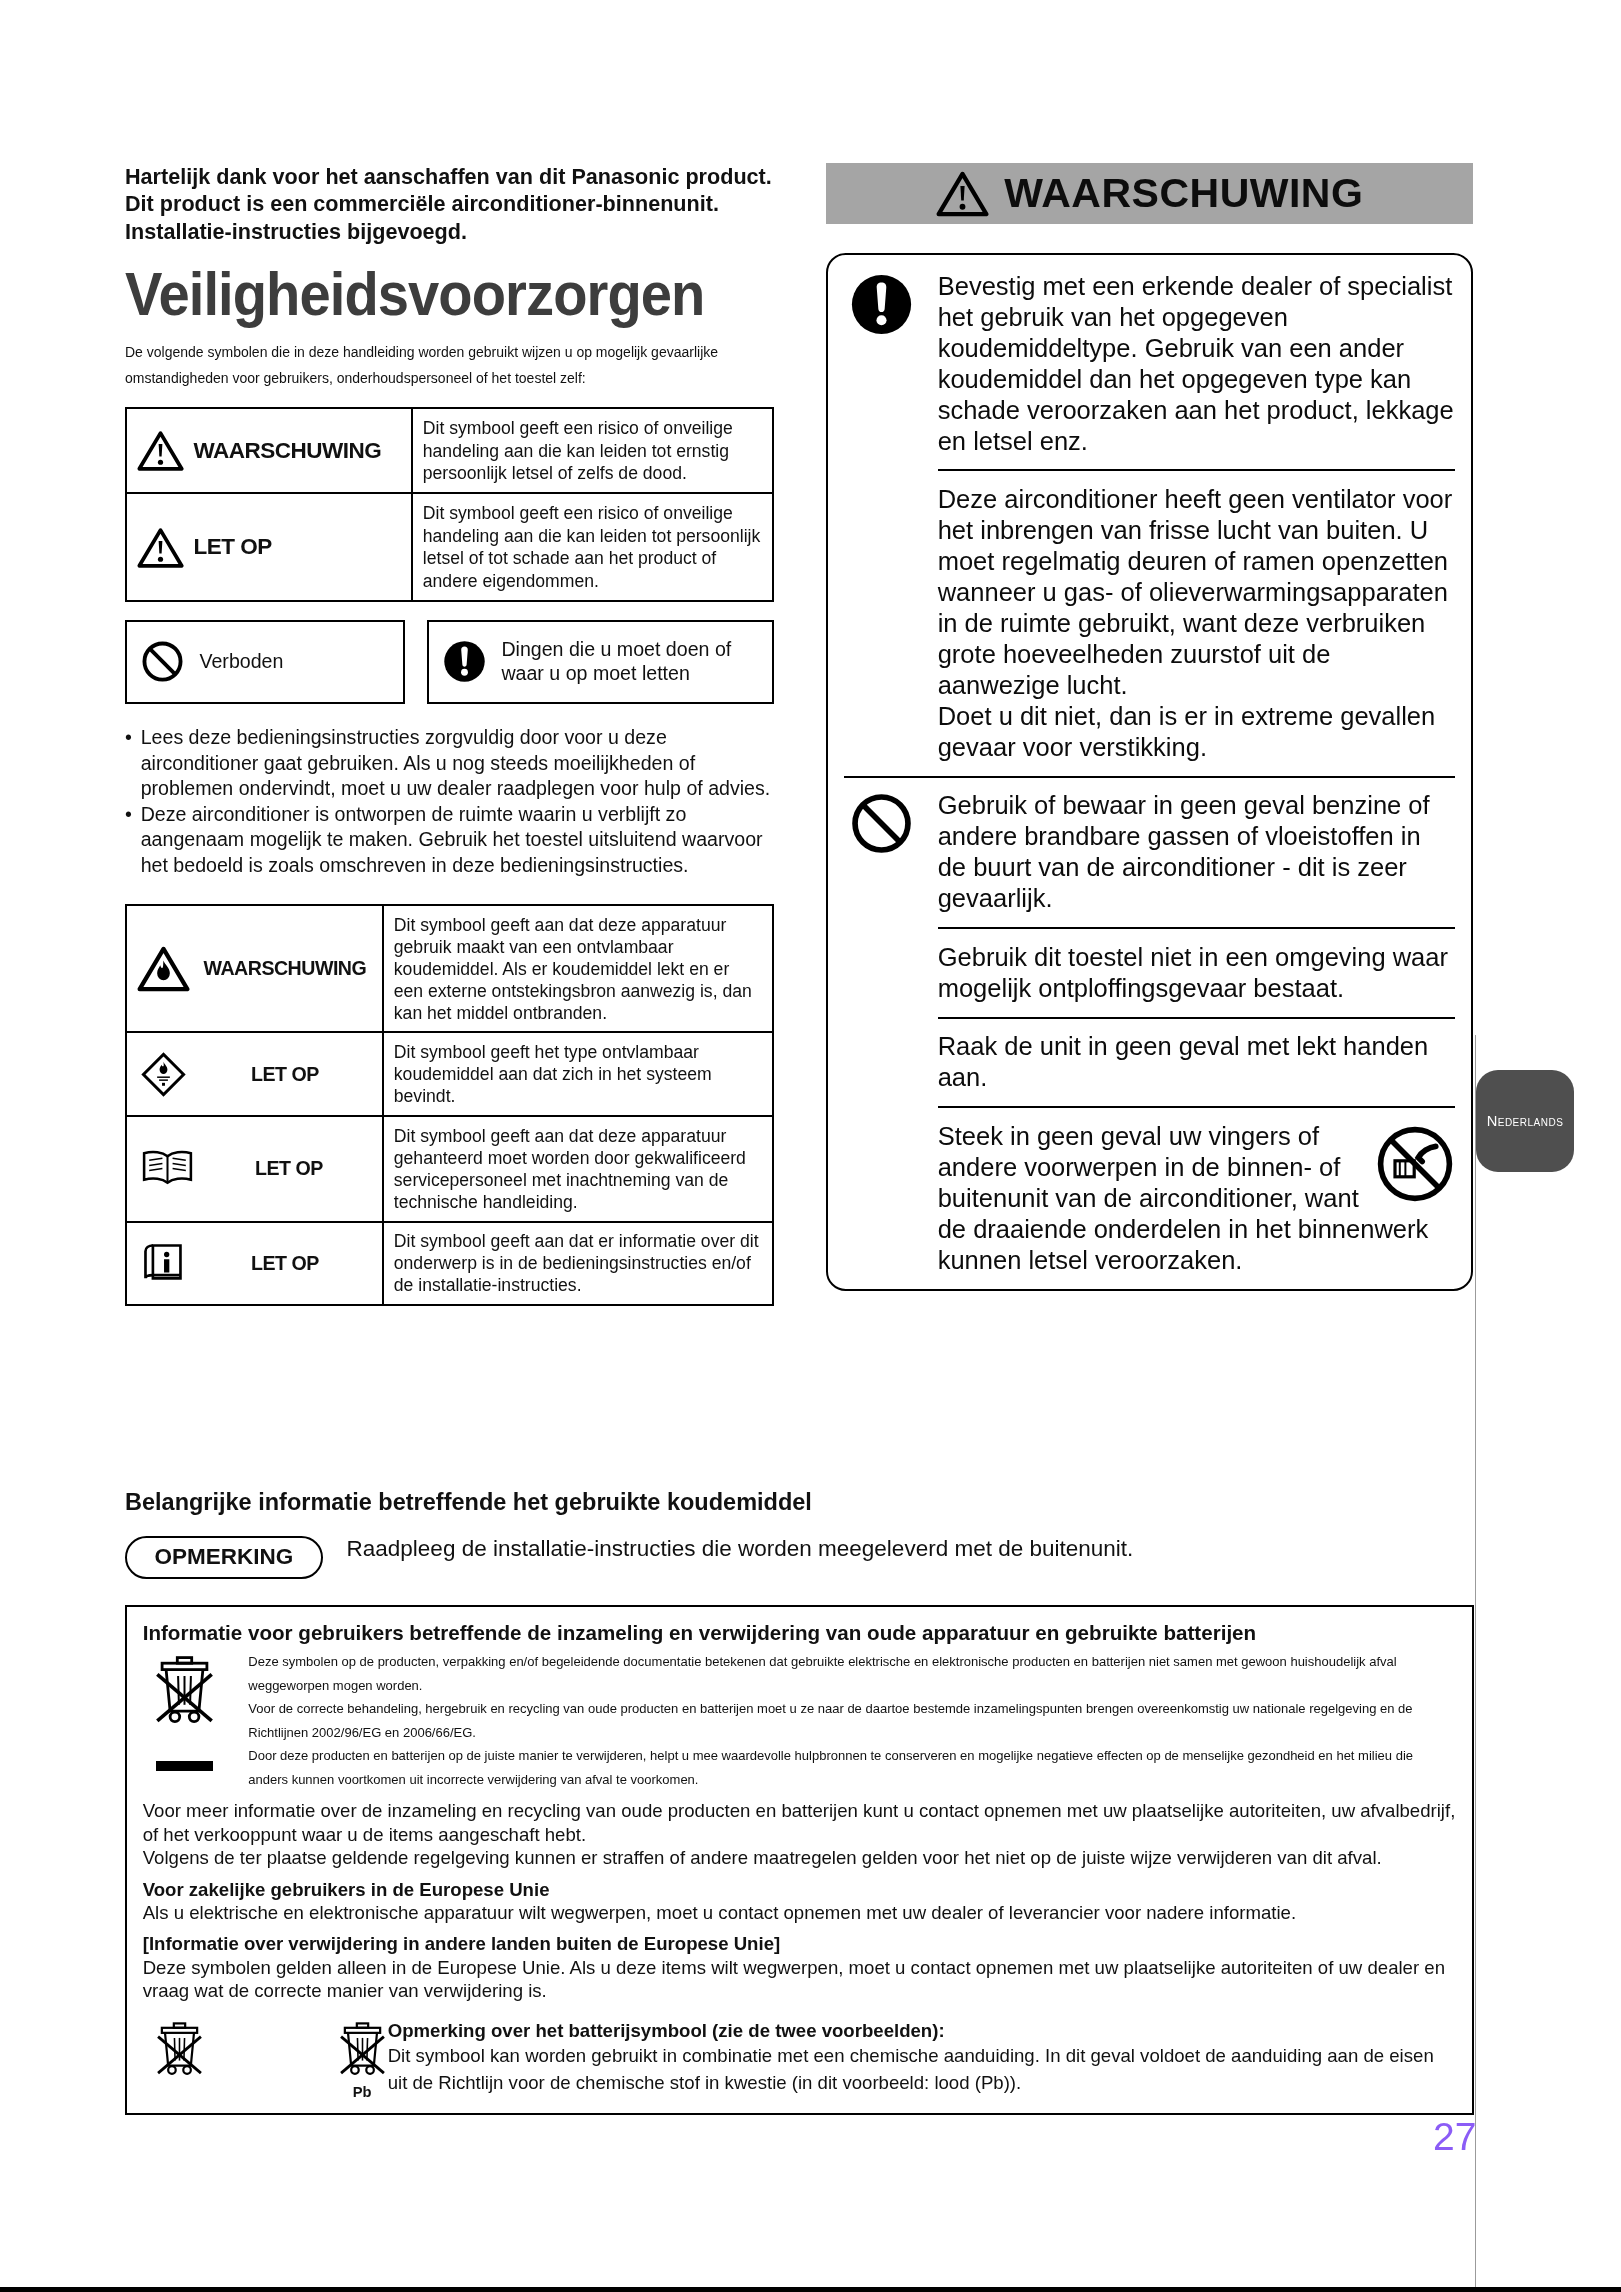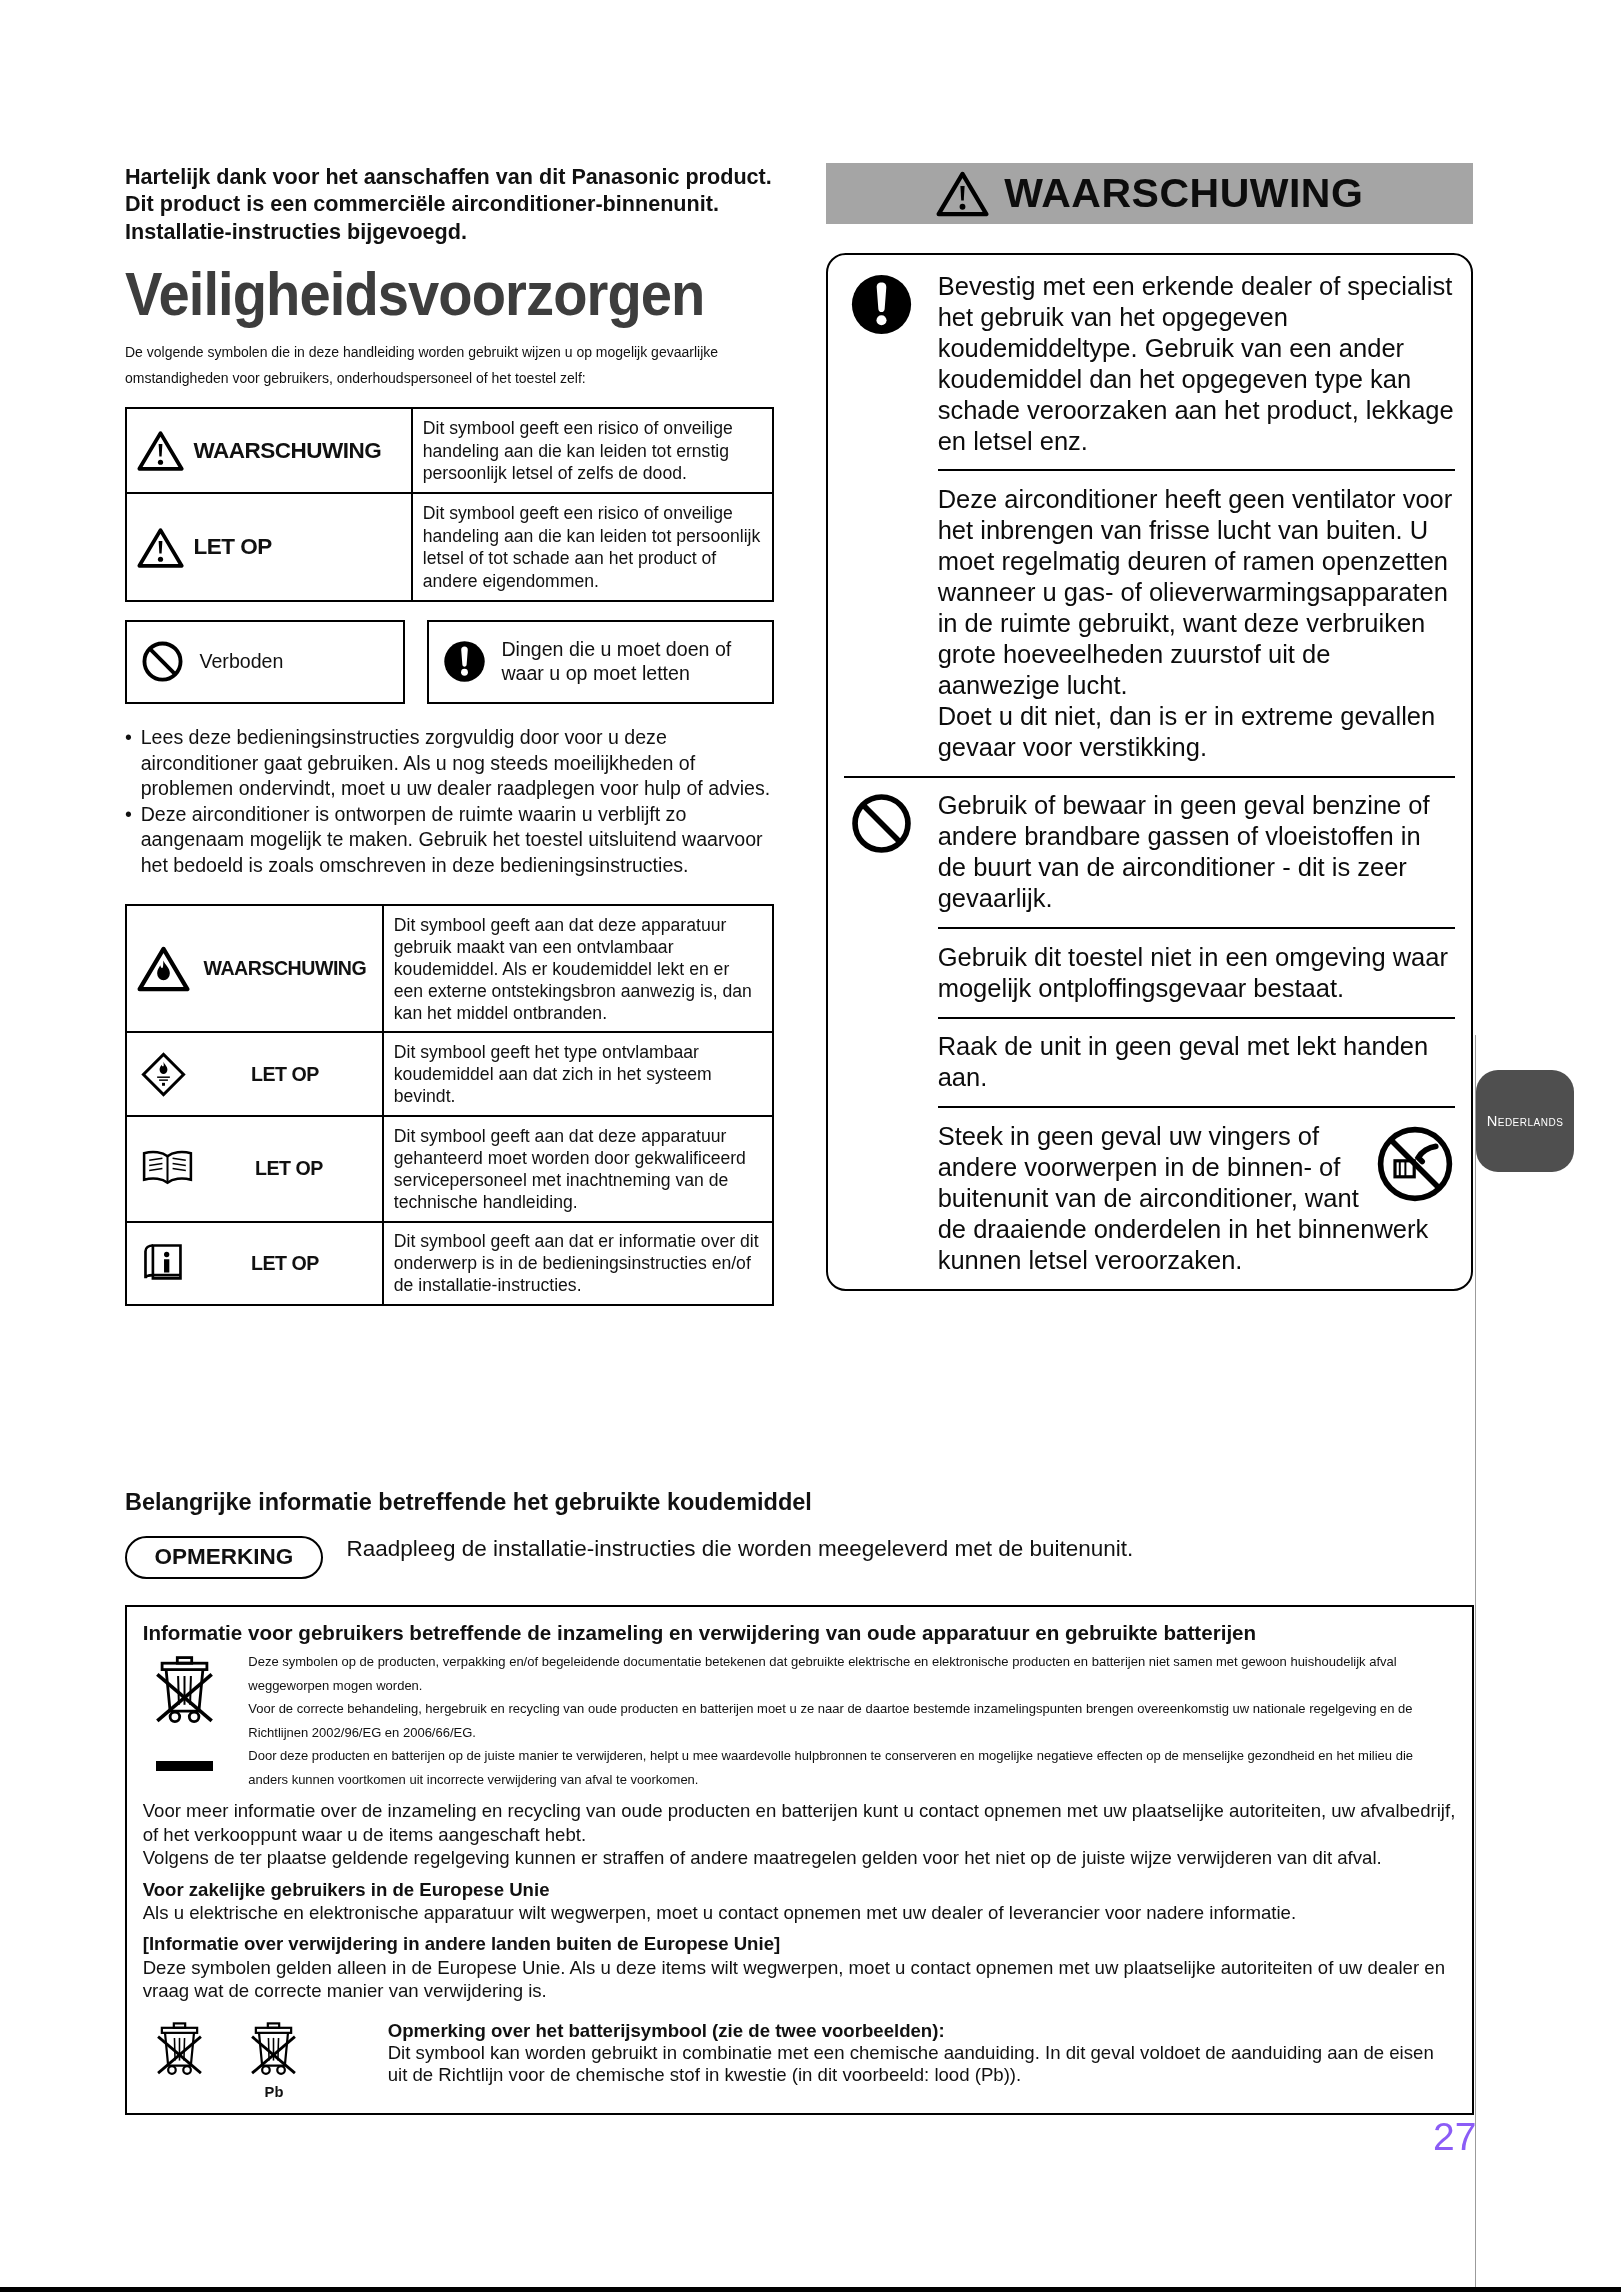--- a/index.html
+++ b/index.html
@@ -74,26 +74,26 @@
   .weee-title { font-size:20.6px; font-weight:bold; margin-bottom:5.9px; }
   .weee-iconrow { display:flex; gap:21.6px; }
   .weee-iconcol { width:84px; flex:none; display:flex; flex-direction:column; align-items:center; padding-top:2px; }
   .weee-iconcol svg { width:65px; height:80px; }
   .weee-bar { width:57px; height:9.8px; background:#000; margin-top:29px; }
   .weee-paras p { font-size:13px; line-height:23.5px; }
   .weee-full { margin-top:7.8px; }
   .weee-full p { font-size:18.6px; line-height:23.5px; }
   .weee-sub { font-size:19.6px; font-weight:bold; margin-top:7.8px; }
   .battery-row { margin-top:15.7px; display:flex; align-items:flex-start; }
-  .battery-icons { display:flex; gap:43px; padding-left:11.8px; width:245px; flex:none; }
+  .battery-icons { display:flex; gap:43px; padding-left:11.8px; width:245px; flex:none;justify-content:space-between; }
   .battery-icons .bin { display:flex; flex-direction:column; align-items:center; }
   .battery-icons svg { width:51px; height:63px; }
   .pb { font-size:14.7px; font-weight:bold; margin-top:2px; }
   .battery-text .bh { font-size:18.6px; font-weight:bold; line-height:23.5px; }
-  .battery-text p { font-size:18.6px; line-height:22px; }
+  .battery-text p { font-size:18.6px; line-height:27px; }
 
   .page-num { position:absolute; left:1433px; top:2115px; font-size:39px; color:#8b5cf6; }
   .bottom-edge { position:absolute; left:0; bottom:0; width:100%; height:5.9px; background:#000; }
 </style>
 </head>
 <body>
 
 <div class="page">
 
   <div class="col-left">

